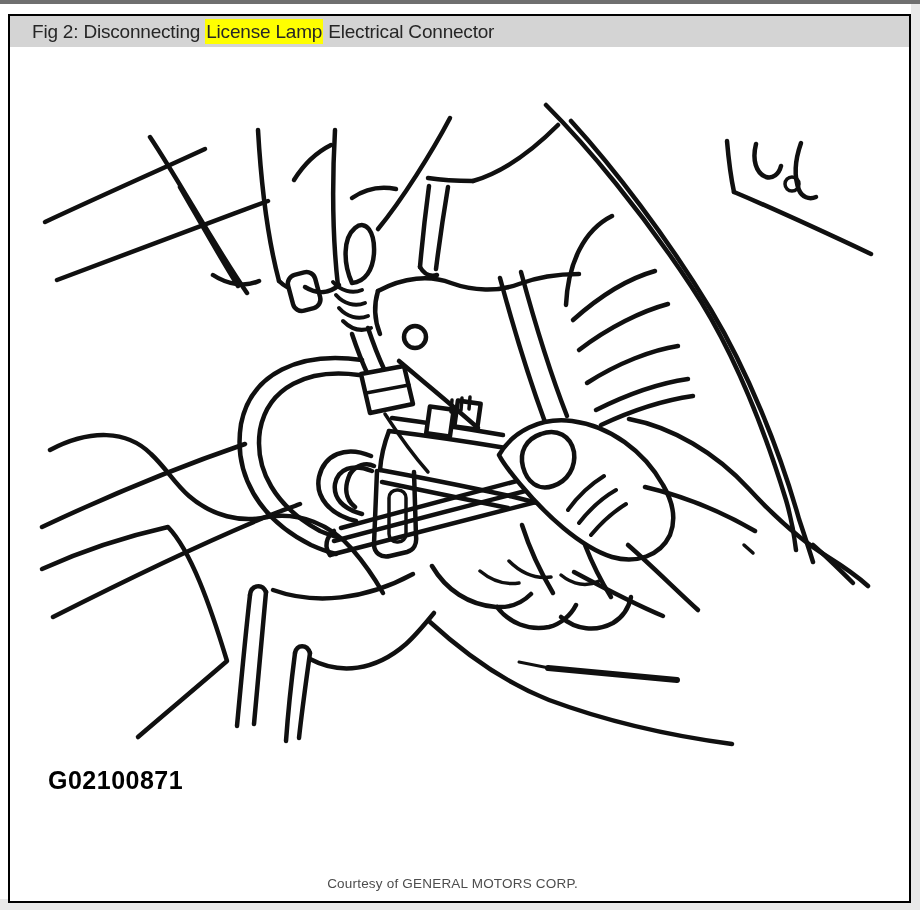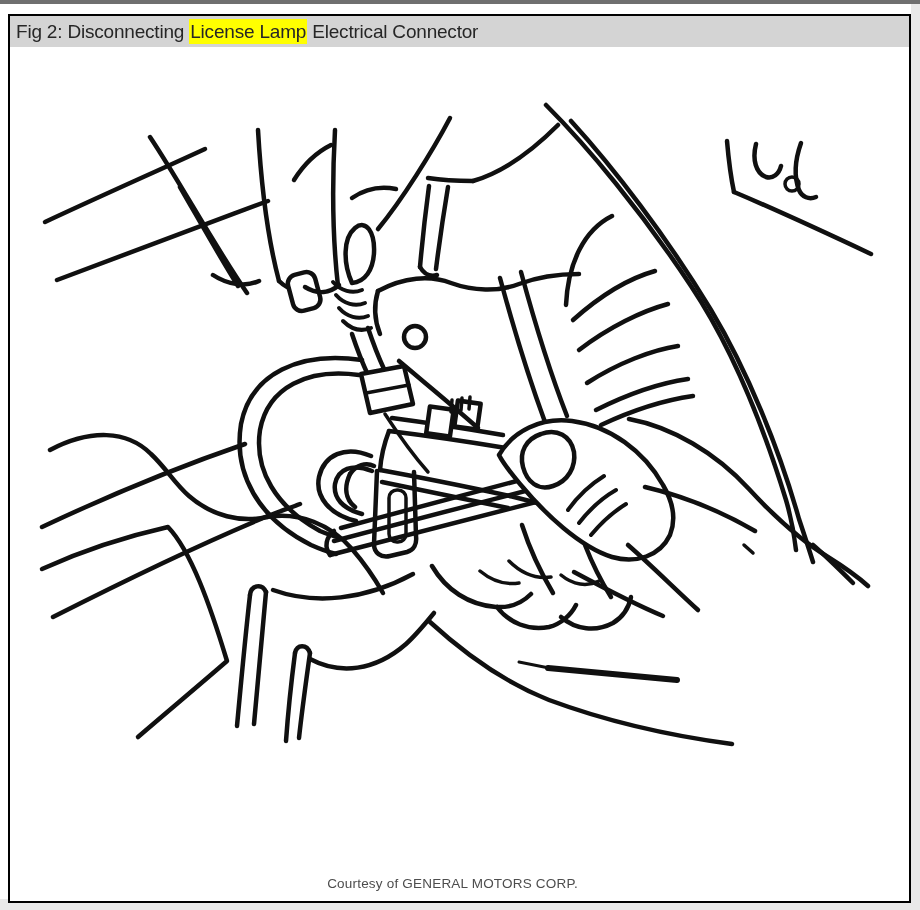--- a/index.html
+++ b/index.html
@@ -12,21 +12,21 @@
   .page{position:absolute;left:0;top:4px;width:911px;height:895px;background:var(--page_bg,#fff);}
   .figure-box{
     position:absolute;left:8px;top:10px;width:903px;height:889px;
     box-sizing:border-box;border:2px solid var(--border,#000);
     background:var(--page_bg,#fff);
   }
   .title-bar{
     position:absolute;left:0;top:0;right:0;height:31px;
     background:var(--title_bar_bg,#d4d4d4);
     font-size:19px;line-height:31px;color:var(--caption_text,#262626);
-    padding-left:6px;white-space:nowrap;overflow:hidden;
+    padding-left:22px;white-space:nowrap;overflow:hidden;
     letter-spacing:-0.2px;
   }
   .hl{background:var(--highlight,#ffff00);padding:2px 1px;}
   .art{position:absolute;left:0;top:31px;width:899px;height:854px;}
   .gnum{
     position:absolute;left:38px;top:750px;
     font-size:25px;font-weight:bold;color:#000;letter-spacing:0.5px;
   }
   .credit{
     position:absolute;left:0;top:860px;width:885px;text-align:center;
@@ -162,16 +162,17 @@
         <path d="M 279,277 C 290,288 304,289 314,281"></path>
         <rect x="290" y="269" width="28" height="37" rx="9" transform="rotate(-15 304 287)" fill="#fff"></rect>
         <path d="M 335,126 C 332,180 333,238 338,282"></path>
         <path d="M 294,176 C 304,160 317,148 331,141"></path>
         <path d="M 352,194 C 365,185 381,182 396,185"></path>
         <path d="M 352,279 C 343,259 343,234 355,224 C 366,215 375,228 374,249 C 373,266 365,278 352,279 Z" fill="#fff"></path>
         <path d="M 305,283 C 318,291 330,289 339,281"></path>
       </g>
     </svg>
 
+    <div class="gnum">G02100871</div>
     <div class="credit">Courtesy of GENERAL MOTORS CORP.</div>
 
   </div>
 </div>
 
 </body></html>

